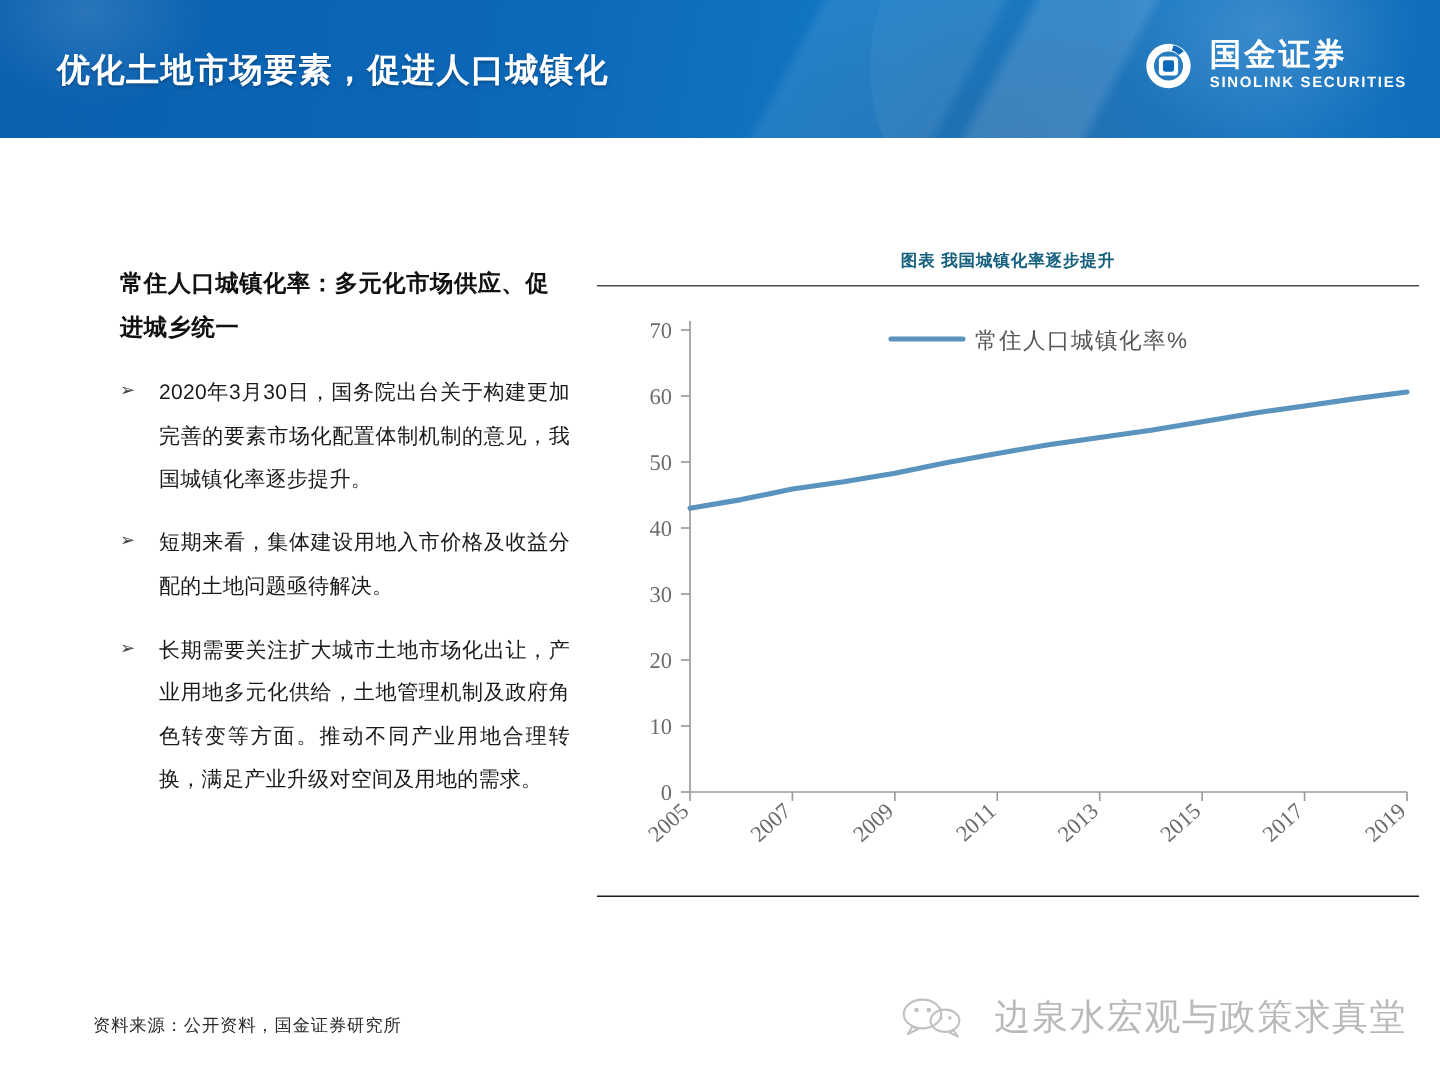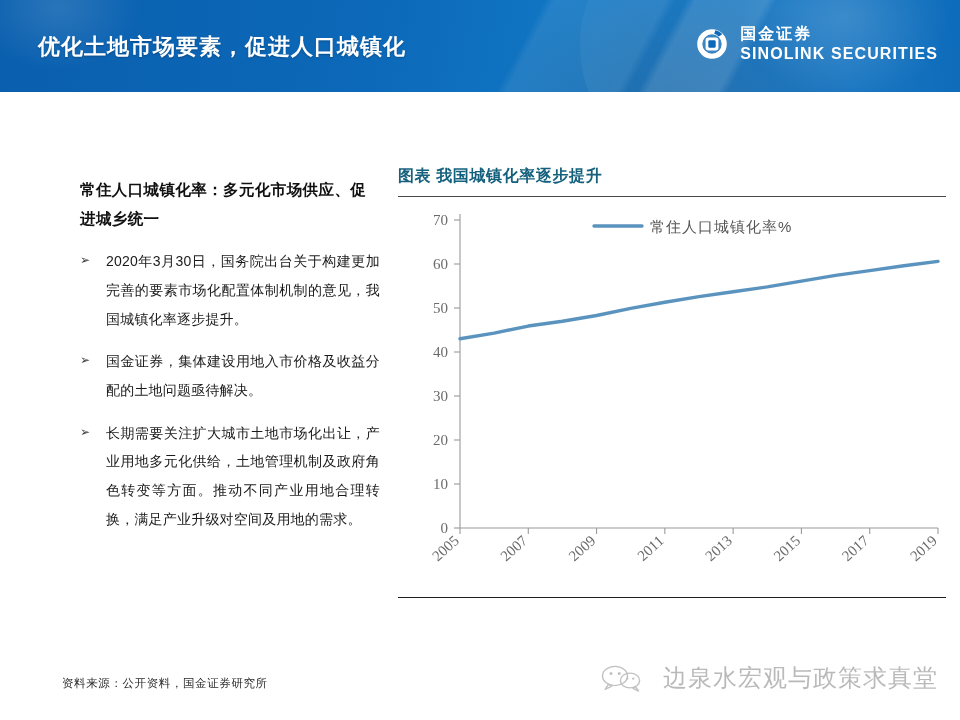--- a/index.html
+++ b/index.html
@@ -48,24 +48,24 @@
   .logo-group {
     position: absolute; right: 22px; top: 26px;
     display: flex; align-items: center; gap: 11px;
   }
   .logo-mark {
     width: 34px; height: 34px;
     position: relative; flex: none;
   }
   .logo-text { display: flex; flex-direction: column; line-height: 1; }
   .logo-cn {
-    color: #ffffff; font-size: 16px; font-weight: bold; letter-spacing: 2px;
+    color: #ffffff; font-size: 21px; font-weight: bold; letter-spacing: 2px;
   }
   .logo-en {
-    color: #ffffff; font-size: 16px; font-weight: bold; letter-spacing: 1.1px;
+    color: #ffffff; font-size: 10px; font-weight: bold; letter-spacing: 1.1px;
     margin-top: 4px;
   }
 
   
   .left-col {
     position: absolute; left: 80px; top: 176px;
     width: 300px;
   }
   .lead-heading {
     font-size: 15.5px;
@@ -96,23 +96,23 @@
     letter-spacing: 0.2px;
     text-align: justify;
   }
 
   
   .chart-panel {
     position: absolute; left: 398px; top: 158px;
     width: 548px; height: 440px;
   }
   .chart-title {
-    text-align: left;
+    text-align: center;
     color: #14607d;
-    font-size: 16px;
+    font-size: 11px;
     font-weight: bold;
     letter-spacing: 0.6px;
     padding-top: 8px;
   }
   .rule-top {
     margin-top: 9px;
     height: 1px;
     background: #4a4a4a;
   }
   .rule-bottom {
@@ -178,21 +178,21 @@
   <div class="left-col">
     <div class="lead-heading">常住人口城镇化率：多元化市场供应、促进城乡统一</div>
 
     <div class="bullets">
       <div class="bullet">
         <div class="bullet-marker">➢</div>
         <div class="bullet-text">2020年3月30日，国务院出台关于构建更加完善的要素市场化配置体制机制的意见，我国城镇化率逐步提升。</div>
       </div>
       <div class="bullet">
         <div class="bullet-marker">➢</div>
-        <div class="bullet-text">国金证券，集体建设用地入市价格及收益分配的土地问题亟待解决。</div>
+        <div class="bullet-text">短期来看，集体建设用地入市价格及收益分配的土地问题亟待解决。</div>
       </div>
       <div class="bullet">
         <div class="bullet-marker">➢</div>
         <div class="bullet-text">长期需要关注扩大城市土地市场化出让，产业用地多元化供给，土地管理机制及政府角色转变等方面。推动不同产业用地合理转换，满足产业升级对空间及用地的需求。</div>
       </div>
     </div>
   </div>
 
   <div class="chart-panel">
     <div class="chart-title">图表  我国城镇化率逐步提升</div>

